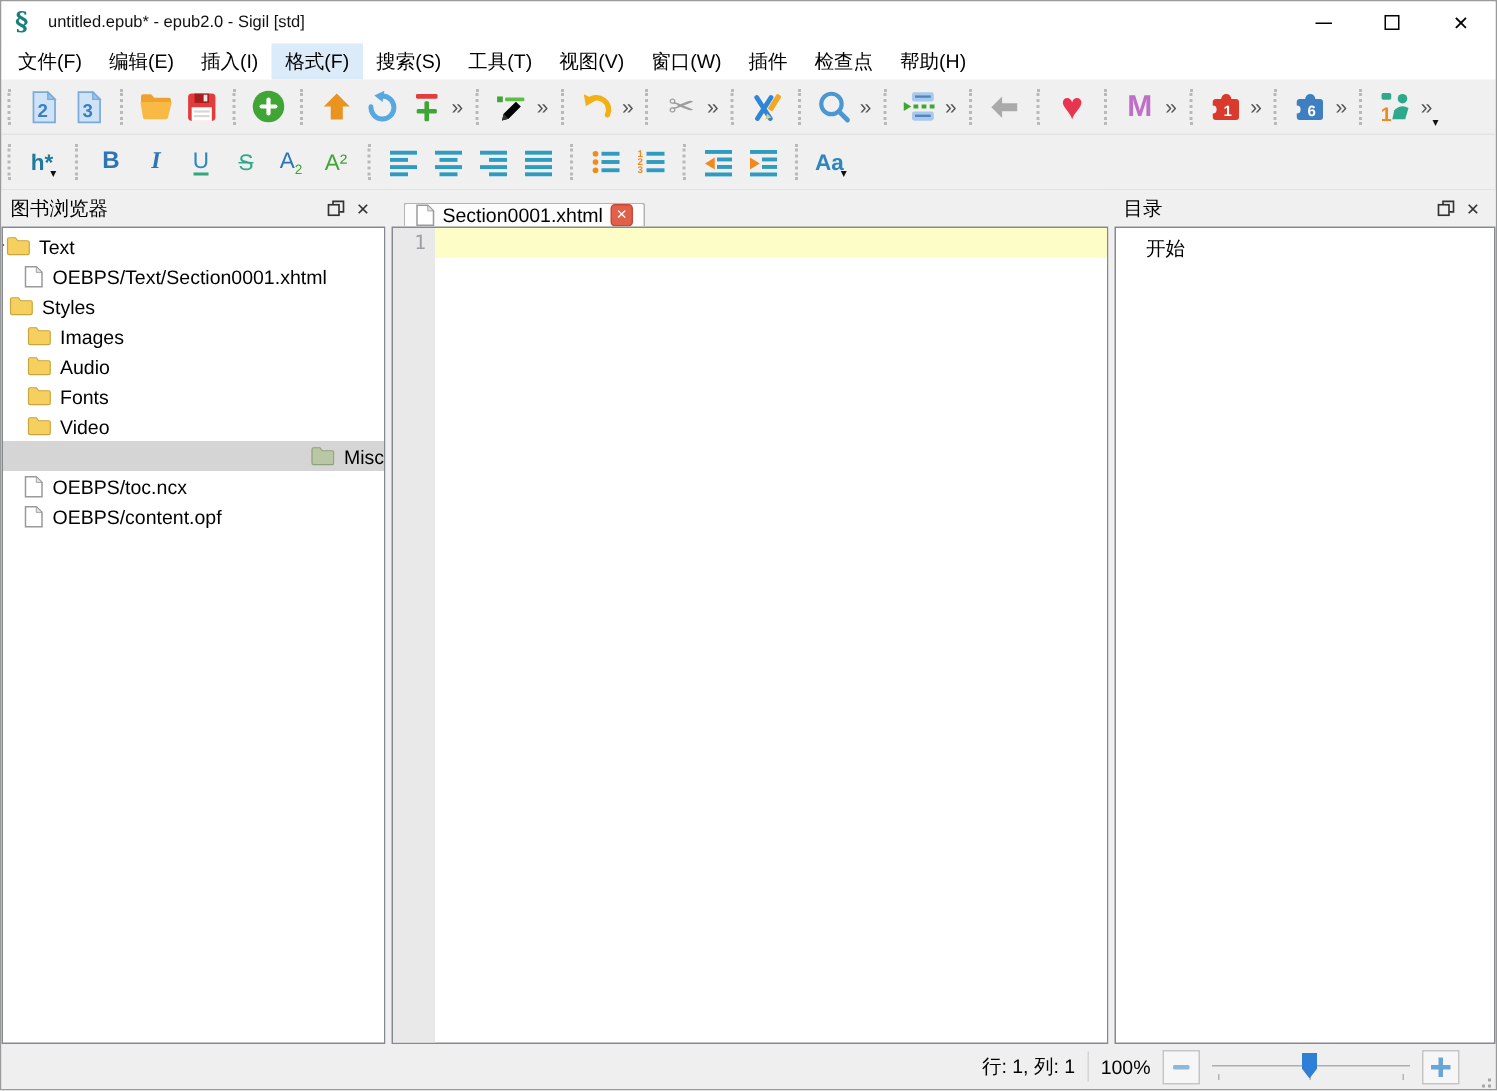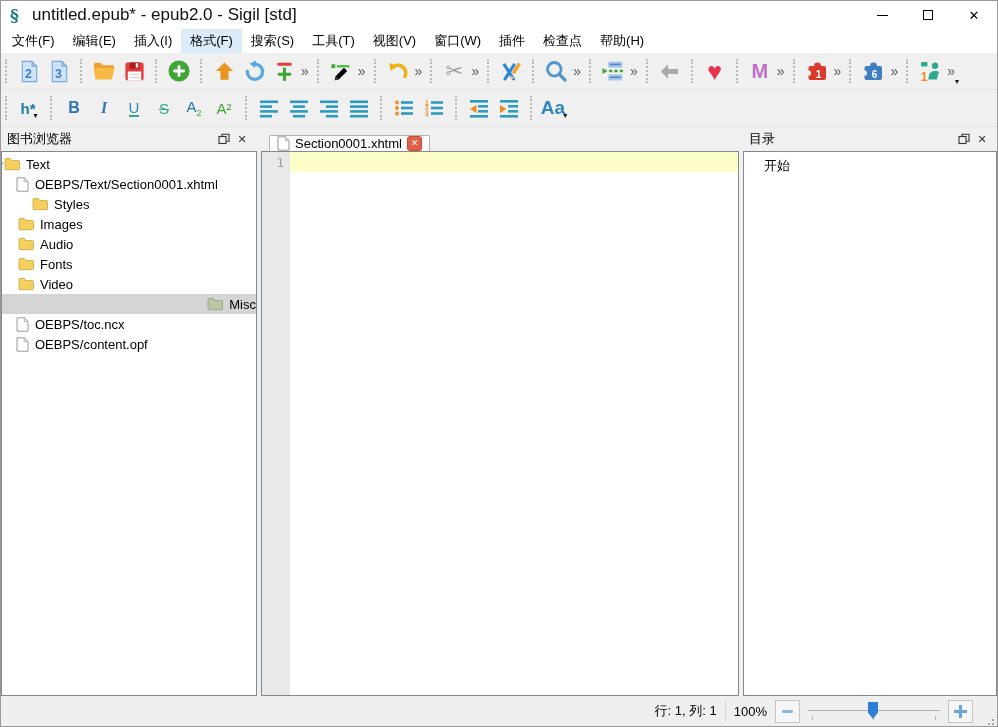--- a/index.html
+++ b/index.html
@@ -6,21 +6,21 @@
   html,body { width:998px; height:727px; }
   body {
     font-family:"Liberation Sans","DejaVu Sans",sans-serif;
     font-size:13px; color:#000; background:#fff; overflow:hidden;
   }
   .window { width:998px; height:727px; display:flex; flex-direction:column; border:1px solid #9a9a9a; }
 
   
   .titlebar { height:28px; background:#fff; display:flex; align-items:center; flex:0 0 auto; }
   .app-logo { width:16px; height:18px; margin:0 6px 0 9px; color:#17807d; font-weight:bold; font-size:17px; line-height:18px; font-family:"DejaVu Serif",serif; }
-  .title-text { font-size:17px; color:#111; }
+  .title-text { font-size:11px; color:#111; }
   .win-controls { margin-left:auto; display:flex; height:28px; }
   .win-btn { width:46px; height:28px; display:flex; align-items:center; justify-content:center; }
   .glyph-min { width:11px; height:1px; background:#000; display:block; }
   .glyph-max { width:10px; height:10px; border:1px solid #000; display:block; }
   .glyph-close { font-size:13px; line-height:13px; }
 
   
   .menubar { height:24px; background:#fff; display:flex; align-items:stretch; padding-left:2px; flex:0 0 auto; }
   .menu-item { padding:3px 9px; display:flex; align-items:center; cursor:default; }
   .menu-item.active { background:#dcebf9; }
@@ -35,21 +35,21 @@
   .chev { color:#555; font-size:14px; padding:0 2px; line-height:30px; }
   .caret-down { font-size:8px; color:#111; margin-left:-2px; align-self:flex-end; padding-bottom:3px; }
   .glyph-h { color:#20799f; font-weight:bold; font-size:15px; }
   .glyph-b { color:#2e75b6; font-weight:bold; font-size:16px; }
   .glyph-i { color:#2e75b6; font-style:italic; font-size:16px; font-family:"Liberation Serif",serif; font-weight:bold; }
   .glyph-u { color:#2e86c1; font-size:15px; border-bottom:2px solid #2fa87c; line-height:15px; }
   .glyph-s { color:#2fa88c; font-size:15px; text-decoration:line-through; }
   .glyph-sub { color:#2e75b6; font-size:15px; }
   .glyph-sub sub { color:#3fa535; font-size:9px; }
   .glyph-sup { color:#3fa535; font-size:15px; }
-  .glyph-aa { color:#2e86c1; font-size:19px; font-weight:bold; }
+  .glyph-aa { color:#2e86c1; font-size:15px; font-weight:bold; }
 
   
   .main { flex:1 1 auto; display:flex; background:#f0f0f0; min-height:0; }
   .panel-col { display:flex; flex-direction:column; min-width:0; }
   .panel-header { height:24px; display:flex; align-items:center; padding:0 6px; background:#f0f0f0; flex:0 0 auto; }
   .panel-title { flex:1 1 auto; }
   .ph-btn { width:18px; height:18px; display:flex; align-items:center; justify-content:center; color:#333; }
   .panel-body { flex:1 1 auto; background:#fff; border:1px solid #848890; overflow:hidden; }
 
   .left-col  { width:256px; flex:0 0 auto; }
@@ -495,21 +495,21 @@
         <div class="tree-row child">
           <span class="tree-icon">
             <svg width="13" height="15" viewBox="0 0 13 15">
                 <path d="M1 0.8 h7.2 l3.8 3.8 v9.6 h-11z" fill="#fff" stroke="#9a9a9a"></path>
                 <path d="M8.2 0.8 l3.8 3.8 h-3.8z" fill="#e6e6e6" stroke="#9a9a9a" stroke-width="0.6"></path>
               </svg>
           </span>
           <span class="tree-label">OEBPS/Text/Section0001.xhtml</span>
         </div>
 
-        <div class="tree-row" style="padding-left:30px;">
+        <div class="tree-row" style="padding-left:4px;">
           <span class="tree-icon">
             <svg width="16" height="14" viewBox="0 0 16 14">
                 <path d="M1 2.6 q0-1.1 1.1-1.1 h4.2 l1.5 2 h6.6 q1.1 0 1.1 1.1 v7 q0 1.1-1.1 1.1 h-12.3 q-1.1 0-1.1-1.1z" fill="#f6d05e" stroke="#caa53d" stroke-width="0.8"></path>
               </svg>
           </span>
           <span class="tree-label">Styles</span>
         </div>
 
         <div class="tree-row" style="padding-left:16px;">
           <span class="tree-icon">

